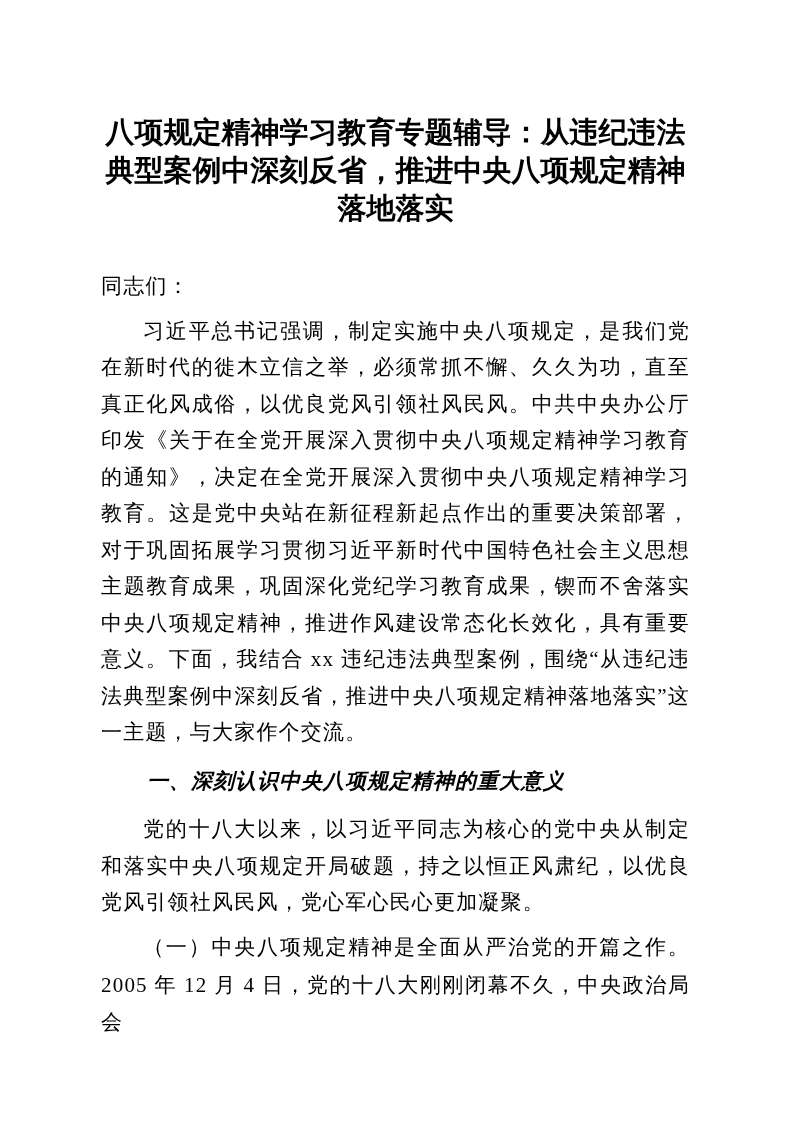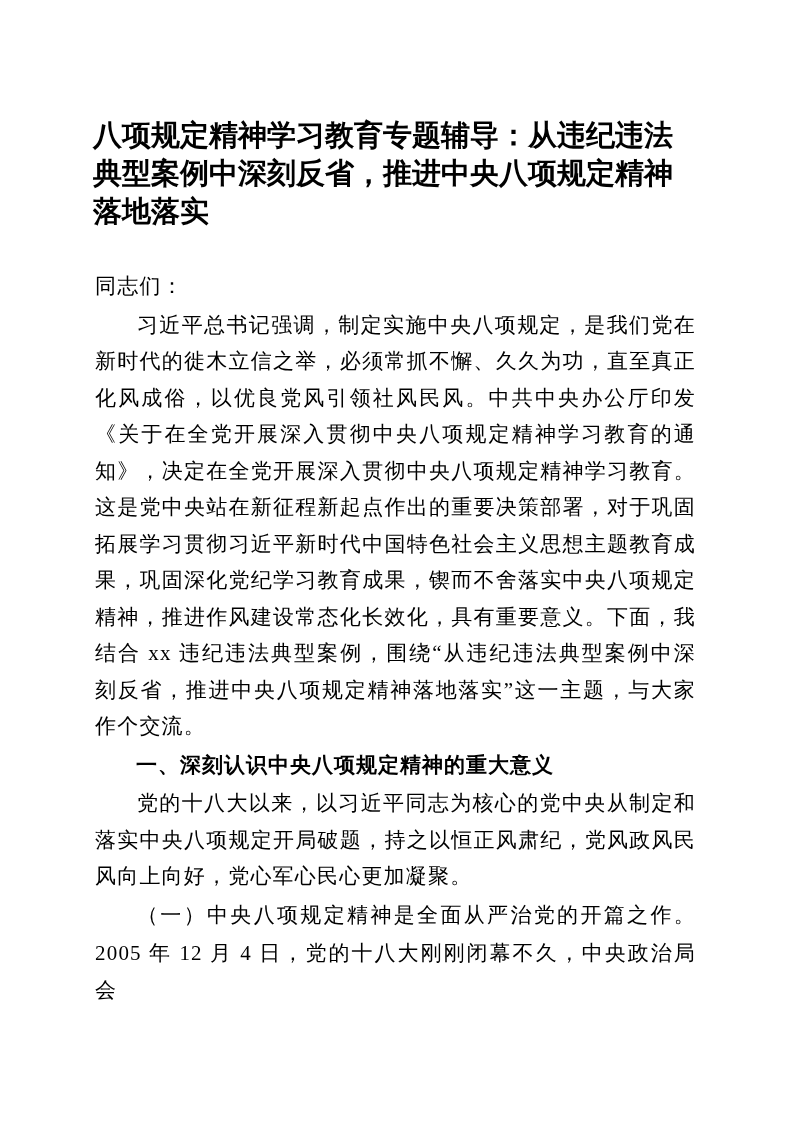--- a/index.html
+++ b/index.html
@@ -15,52 +15,53 @@
   }
   .page {
     box-sizing: border-box;
     width: 793px;
     height: 1122px;
     background: #ffffff;
     padding: 116px 95px 0 93px;
     overflow: hidden;
   }
   .doc-title {
-    font-family: Liberation Serif, serif;
+    font-family: Liberation Mono, monospace;
     font-weight: 700;
     font-size: 29px;
     line-height: 38px;
-    text-align: left;
+    text-align: center;
     margin: 0 0 38px 0;
     letter-spacing: 0;
   }
   .body-text {
     font-family: "Liberation Serif", "DejaVu Serif", serif;
     font-size: 21px;
     line-height: 36.5px;
     letter-spacing: 1.2px;
     text-align: justify;
     text-justify: inter-ideograph;
   }
   .body-text p {
-    margin: 2px;
+    margin: 8px;
     text-indent: 2em;
   }
   .body-text p.salutation {
     text-indent: 0;
   }
   .section-heading {
     font-family: "Liberation Sans", "DejaVu Sans", sans-serif;
     font-size: 21px;
     line-height: 36.5px;
     font-weight: 700;
-    margin: 1px;
+    margin: 12px;
     text-indent: 2em;
     letter-spacing: 1px;
     text-align: left;
+    font-style: italic;
   }
   .lead-sentence {
     
     font-family: Liberation Mono, monospace;
   }
 </style>
 </head>
 <body>
 
 <div class="page">
@@ -68,18 +69,18 @@
   <h1 class="doc-title">八项规定精神学习教育专题辅导：从违纪违法典型案例中深刻反省，推进中央八项规定精神落地落实</h1>
 
   <div class="body-text">
 
     <p class="salutation">同志们：</p>
 
     <p class="para">习近平总书记强调，制定实施中央八项规定，是我们党在新时代的徙木立信之举，必须常抓不懈、久久为功，直至真正化风成俗，以优良党风引领社风民风。中共中央办公厅印发《关于在全党开展深入贯彻中央八项规定精神学习教育的通知》，决定在全党开展深入贯彻中央八项规定精神学习教育。这是党中央站在新征程新起点作出的重要决策部署，对于巩固拓展学习贯彻习近平新时代中国特色社会主义思想主题教育成果，巩固深化党纪学习教育成果，锲而不舍落实中央八项规定精神，推进作风建设常态化长效化，具有重要意义。下面，我结合 xx 违纪违法典型案例，围绕“从违纪违法典型案例中深刻反省，推进中央八项规定精神落地落实”这一主题，与大家作个交流。</p>
 
     <h2 class="section-heading">一、深刻认识中央八项规定精神的重大意义</h2>
 
-    <p class="para">党的十八大以来，以习近平同志为核心的党中央从制定和落实中央八项规定开局破题，持之以恒正风肃纪，党风政风民风向上向好，党心军心民心更加凝聚。</p>
+    <p class="para">党的十八大以来，以习近平同志为核心的党中央从制定和落实中央八项规定开局破题，持之以恒正风肃纪，以优良党风引领社风民风，党心军心民心更加凝聚。</p>
 
     <p class="para"><span class="lead-sentence">（一）中央八项规定精神是全面从严治党的开篇之作。</span><span>2005 年 12 月 4 日，党的十八大刚刚闭幕不久，中央政治局会</span></p>
 
   </div>
 </div>
 
 </body></html>

